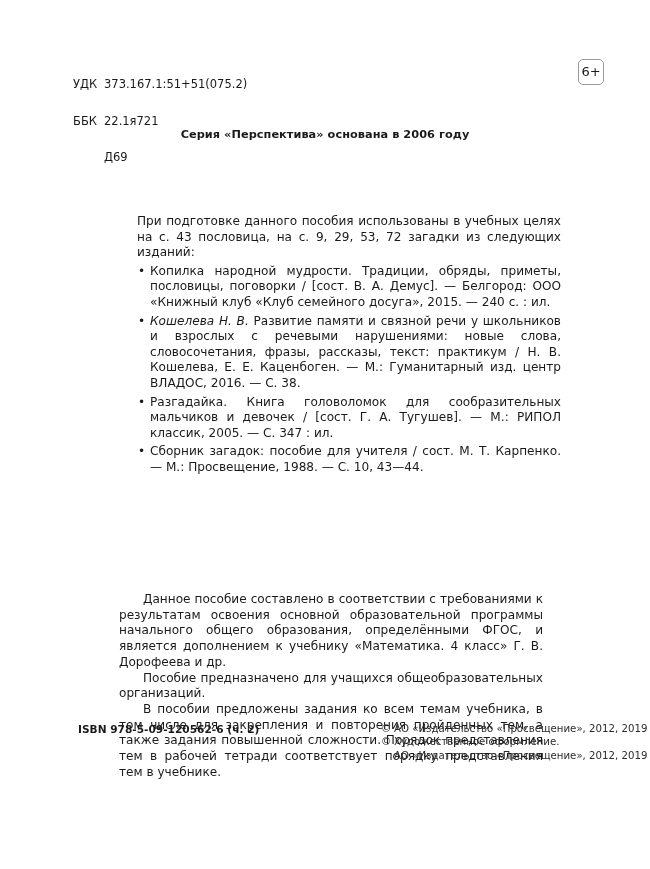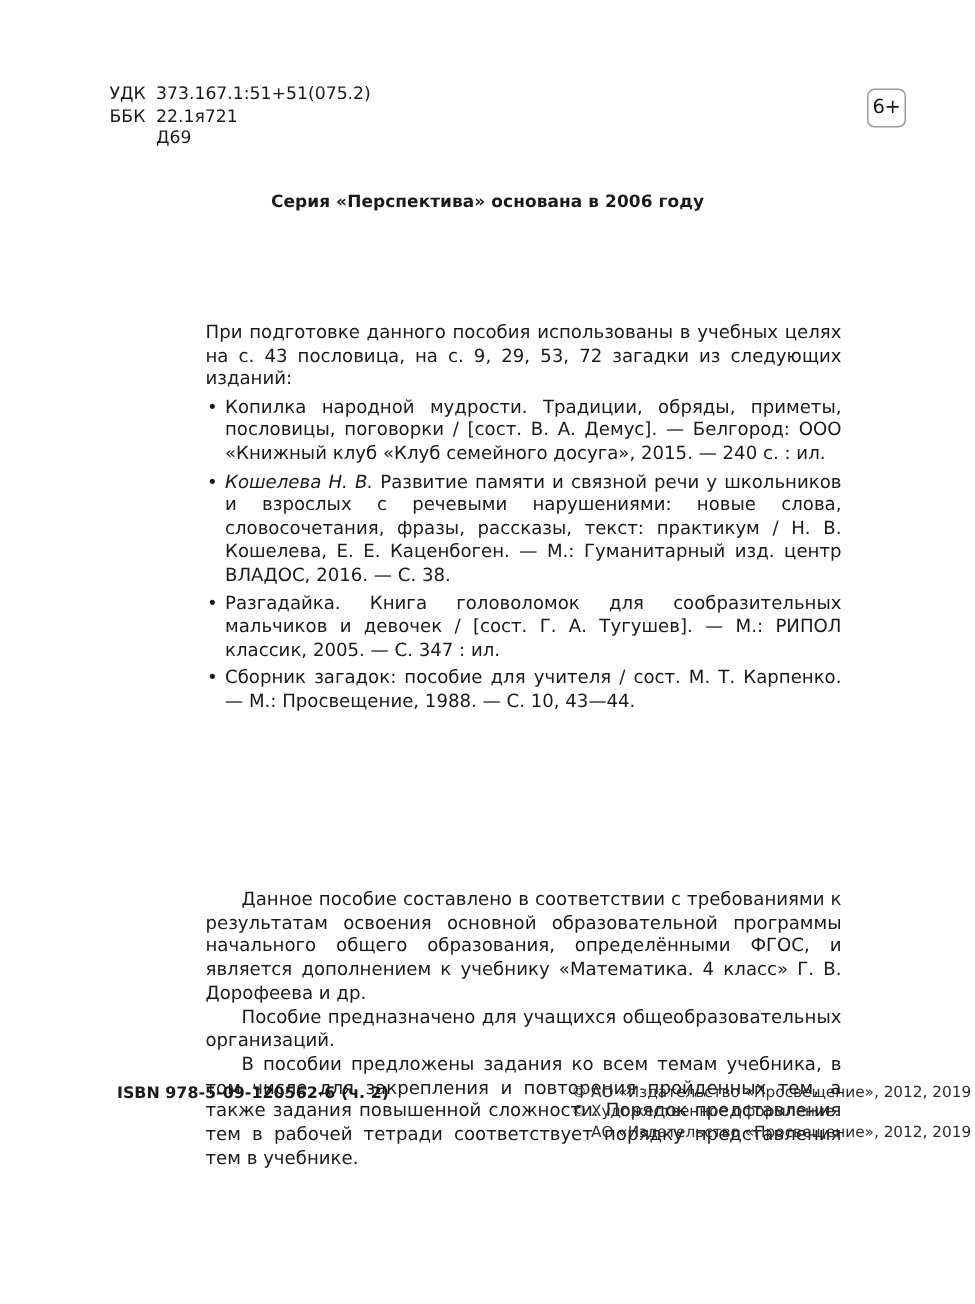--- a/index.html
+++ b/index.html
@@ -23,20 +23,21 @@
   .codes {
     position: absolute;
     left: 73px;
     top: 55px;
     font-size: 11.5px;
     line-height: 14.6px;
     white-space: nowrap;
   }
   .codes .row {
     display: block;
+    margin-top: 22px;
   }
   .codes .lbl {
     display: inline-block;
     width: 31px;
   }
   .codes .val {
     display: inline-block;
   }
 
   
@@ -108,21 +109,21 @@
     font-size: 12.1px;
     line-height: 15.6px;
   }
   .sources li i {
     font-style: italic;
   }
 
   
   .description {
     position: absolute;
-    left: 137px;
+    left: 119px;
     top: 592px;
     width: 424px;
   }
   .description p {
     margin: 0;
     text-indent: 24px;
     font-size: 12.1px;
     line-height: 15.7px;
     text-align: justify;
     text-align-last: left;

